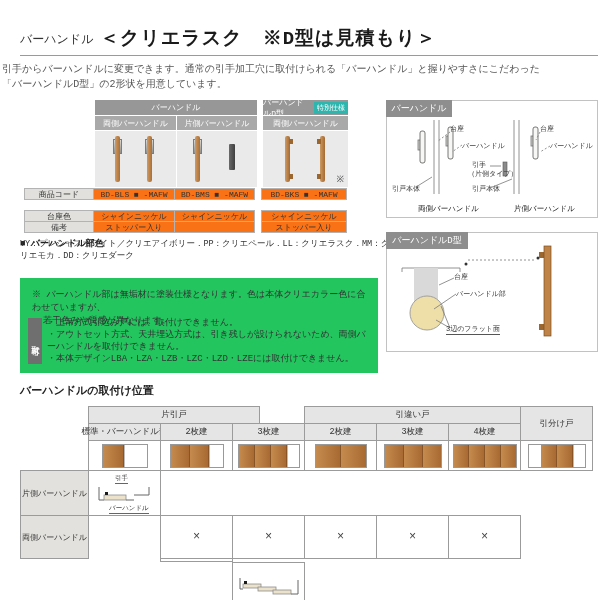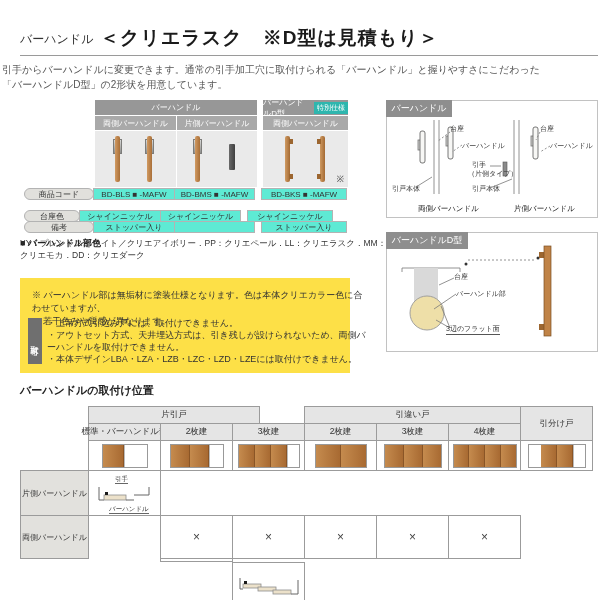--- a/index.html
+++ b/index.html
@@ -1,51 +1,51 @@
 <!DOCTYPE html>
 <html><head>
 <meta charset="utf-8">
 <style>
   * { margin:0; padding:0; box-sizing:border-box; }
   html,body { background:#fff; }
   #page { position:relative; width:600px; height:600px; background:#fff; overflow:hidden;
-          font-family:Liberation Sans, sans-serif; color:#333; }
+          font-family:Liberation Mono, monospace; color:#333; }
   .abs { position:absolute; }
 
   
   .hdr-product { left:20px; top:31px; font-size:12px; color:#333; }
   .hdr-title { left:100px; top:25px; font-size:19px; font-weight:bold; color:#1a1a1a; letter-spacing:1px; }
   .hdr-rule { left:20px; top:55px; width:578px; border-top:1px solid #9a9a9a; height:0; }
   .intro { left:2px; top:62px; font-size:10px; line-height:15px; color:#555; }
 
   
   .pth1 { background:#979797; color:#fff; font-size:8px; display:flex; align-items:center; justify-content:center; }
   .pth2 { background:#a9a9a9; color:#fff; font-size:8px; display:flex; align-items:center; justify-content:center; }
   .badge { background:#2eb6ae; color:#fff; font-size:7px; padding:1px 3px; margin-left:3px; white-space:nowrap; }
   .ptimg { background:#eaeaea; }
   .ptrow { position:absolute; display:flex; }
-  .ptrow .c { border:1px solid #b3b3b3; margin-left:-1px; height:12px; display:flex; align-items:center; justify-content:center; font-size:8px; color:#333; background:#5eead4; white-space:nowrap; }
-  .ptrow .lbl { background:#e1e0dc;border-radius:6px; }
+  .ptrow .c { border:1px solid #b3b3b3; margin-left:-1px; height:12px; display:flex; align-items:center; justify-content:center; font-size:8px; color:#333; background:#f97316; white-space:nowrap; }
+  .ptrow .lbl { background:#e1e0dc; }
   .ptrow .gapc { width:8px; border:none; background:transparent; }
 
   
   .handle { position:absolute; width:10px; height:46px; }
   .handle .base { position:absolute; left:0; top:3px; width:9px; height:15px; background:linear-gradient(180deg,#d8d8d6,#8f8f8d); border:1px solid #7c7c7a; }
   .handle .bar { position:absolute; left:2px; top:0; width:5px; height:46px; background:linear-gradient(90deg,#d19a62,#a96f38); border-radius:2px; }
   .pull { position:absolute; width:6px; height:26px; background:linear-gradient(90deg,#6a6a6a,#3f3f3f); border-radius:1px; }
   .dhandle { position:absolute; width:10px; height:46px; }
   .dhandle .bar { position:absolute; top:0; width:5px; height:46px; background:linear-gradient(90deg,#cf9a62,#a46a33); border-radius:2px; }
   .dhandle .ft { position:absolute; width:4px; height:5px; background:#9c6630; }
   .ast { position:absolute; right:4px; bottom:2px; font-size:9px; color:#444; }
 
   .legend-title { font-size:9px; color:#222; font-weight:bold; }
   .legend-text { font-size:8.5px; color:#333; }
 
   
-  .caution { left:20px; top:278px; width:330px; height:95px; background:#fde047; }
+  .caution { left:20px; top:278px; width:358px; height:95px; background:#22c55e; }
   .caution-note { position:absolute; left:12px; top:11px; width:336px; font-size:9px; line-height:13px; color:#333; }
   .vbadge { position:absolute; left:8px; top:40px; width:14px; height:46px; background:#6f6f6f; color:#fff; font-size:8.5px;
             writing-mode:vertical-rl; text-orientation:upright; display:flex; align-items:center; justify-content:center; letter-spacing:1px; }
   .caution-items { position:absolute; left:27px; top:39px; width:322px; font-size:9px; line-height:12px; color:#333; }
 
   
   .dbox { border:1px solid #c2c2c2; background:#fff; }
   .dtab { background:#8e8e8e; color:#fff; font-size:9px; display:flex; align-items:center; justify-content:center; }
   .dlabel { position:absolute; font-size:7px; color:#333; white-space:nowrap; }
   .dcap { position:absolute; font-size:7.5px; color:#222; white-space:nowrap; }
@@ -125,21 +125,21 @@
   </div>
 
   <div class="ptrow" style="left:25px;top:188px">
     <div class="c lbl" style="width:70px">商品コード</div>
     <div class="c" style="width:82px">BD-BLS ■ -MAFW</div>
     <div class="c" style="width:81px">BD-BMS ■ -MAFW</div>
     <div class="gapc c"></div>
     <div class="c" style="width:86px">BD-BKS ■ -MAFW</div>
   </div>
   <div class="ptrow" style="left:25px;top:210px">
-    <div class="c lbl" style="width:56px">台座色</div>
+    <div class="c lbl" style="width:70px">台座色</div>
     <div class="c" style="width:82px">シャインニッケル</div>
     <div class="c" style="width:81px">シャインニッケル</div>
     <div class="gapc c"></div>
     <div class="c" style="width:86px">シャインニッケル</div>
   </div>
   <div class="ptrow" style="left:25px;top:221px">
     <div class="c lbl" style="width:70px">備考</div>
     <div class="c" style="width:82px">ストッパー入り</div>
     <div class="c" style="width:81px"></div>
     <div class="gapc c"></div>

